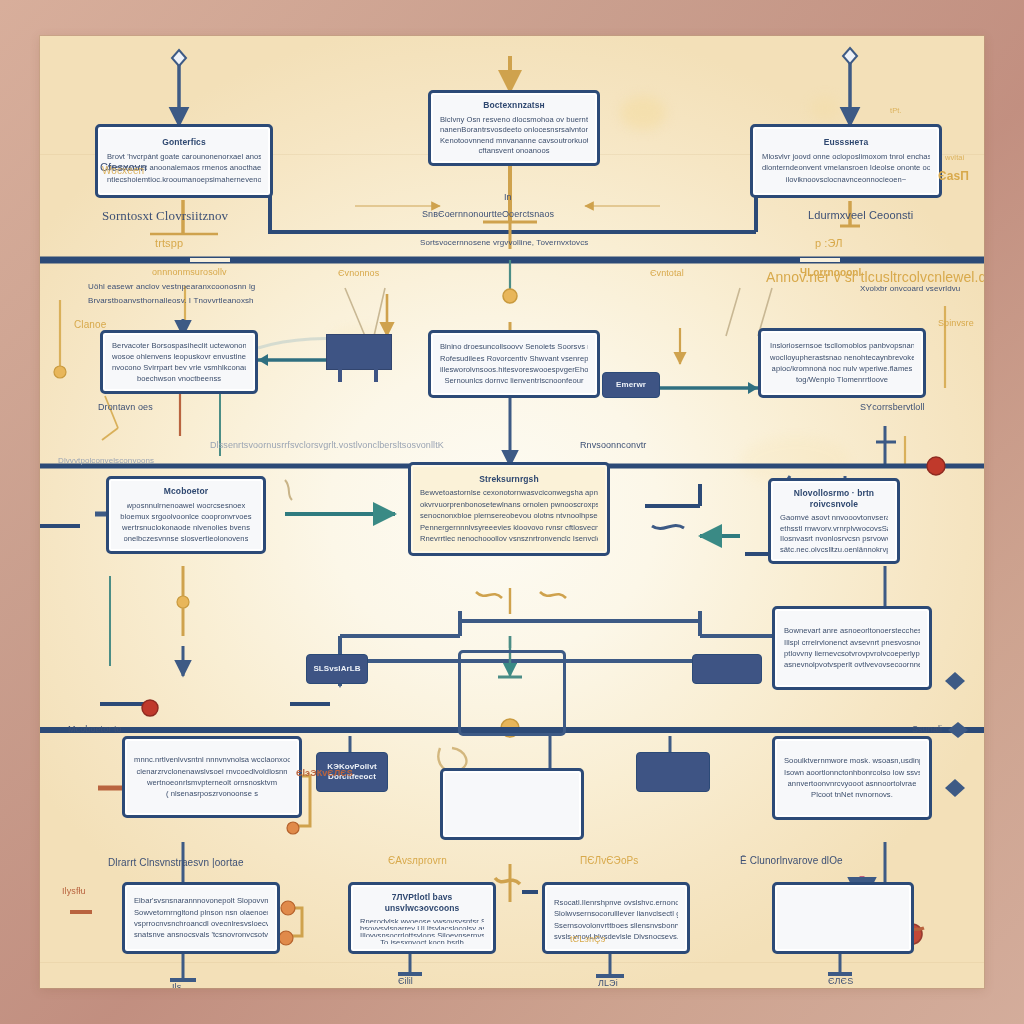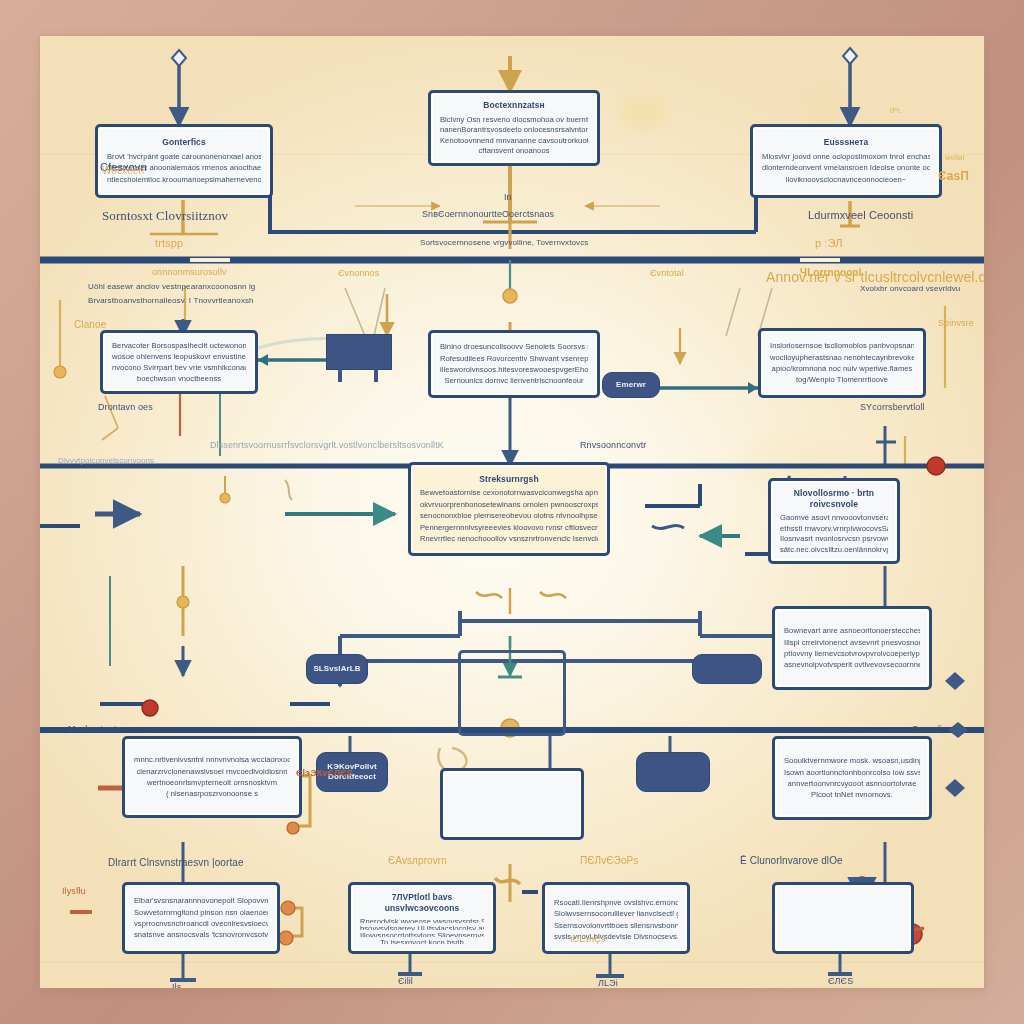--- a/index.html
+++ b/index.html
@@ -50,21 +50,21 @@
     margin-bottom:3px;text-align:center;line-height:1.25;
     filter:blur(.35px);
   }
   .node .ln{
     font-size:7.6px;color:#3b4d6b;text-align:center;line-height:1.5;
     letter-spacing:.05px;filter:blur(.4px);white-space:nowrap;
     max-width:100%;overflow:hidden;text-overflow:clip;
   }
   .node.cream{background:#fbf2d8;box-shadow:inset 0 0 0 2px #fdf8e8;}
   .node.filled{
-    background:#3e5484;border:1px solid #2c4a77;border-radius:10px;
+    background:#3e5484;border:1px solid #2c4a77;border-radius:4px;
     box-shadow:none;padding:4px 6px;
   }
   .node.filled .ttl{color:#eef2f8;margin:0;font-size:8px;filter:blur(.45px);}
   .node.plain{background:transparent;border:3px solid #3d5a85;box-shadow:none;}
 
   
   .srv{position:absolute;}
   .srv .body{width:100%;height:70%;background:#3e5484;border:1px solid #32456e;}
   .srv .leg{position:absolute;bottom:0;width:4px;height:30%;background:#3e5484;}
 
@@ -339,20 +339,27 @@
     <div class="ttl">Emerwr</div>
   </div>
 
   <div class="node" style="left:718px;top:292px;width:168px;height:70px;">
     <div class="ln">Insloriosernsoe tscllomoblos panbvopsnanesz</div>
     <div class="ln">woclloyupherastsnao nenohtecaynbrevoke</div>
     <div class="ln">apioc/kromnoná noc nulv wperiwe.flames</div>
     <div class="ln">tog/Wenpio Tlomenrrtloove</div>
   </div>
 
+  <div class="node" style="left:66px;top:440px;width:160px;height:78px;">
+    <div class="ttl">Mcoboetor</div>
+    <div class="ln">wposnnulrnenoawel wocrcsesnoex</div>
+    <div class="ln">bloemux srgoolvoonlce coopronvrvoes</div>
+    <div class="ln">wertrsnuclokonaode nlvenolies bvens</div>
+    <div class="ln">onelbczesvnnse slosvertieolonovens</div>
+  </div>
 
   <div class="node cream" style="left:368px;top:426px;width:202px;height:94px;">
     <div class="ttl">Streksurnrgsh</div>
     <div class="ln">Bewvetoastornlse cexonotornwasvciconwegsha apnsionoes</div>
     <div class="ln">okvrvuorprenbonosetewlnans ornolen pwnooscroxpsolvcpa</div>
     <div class="ln">senocnonxbloe plernsereobevou olotns ntvnoolhpsecocoscpens</div>
     <div class="ln">Pennergernnnlvsyreeevies kloovovo rvnsr cftlosvecnd vasest</div>
     <div class="ln">Rnevrrtlec nenochooollov vsnsznrtronvenclc Isenvclovlenos</div>
   </div>
 

